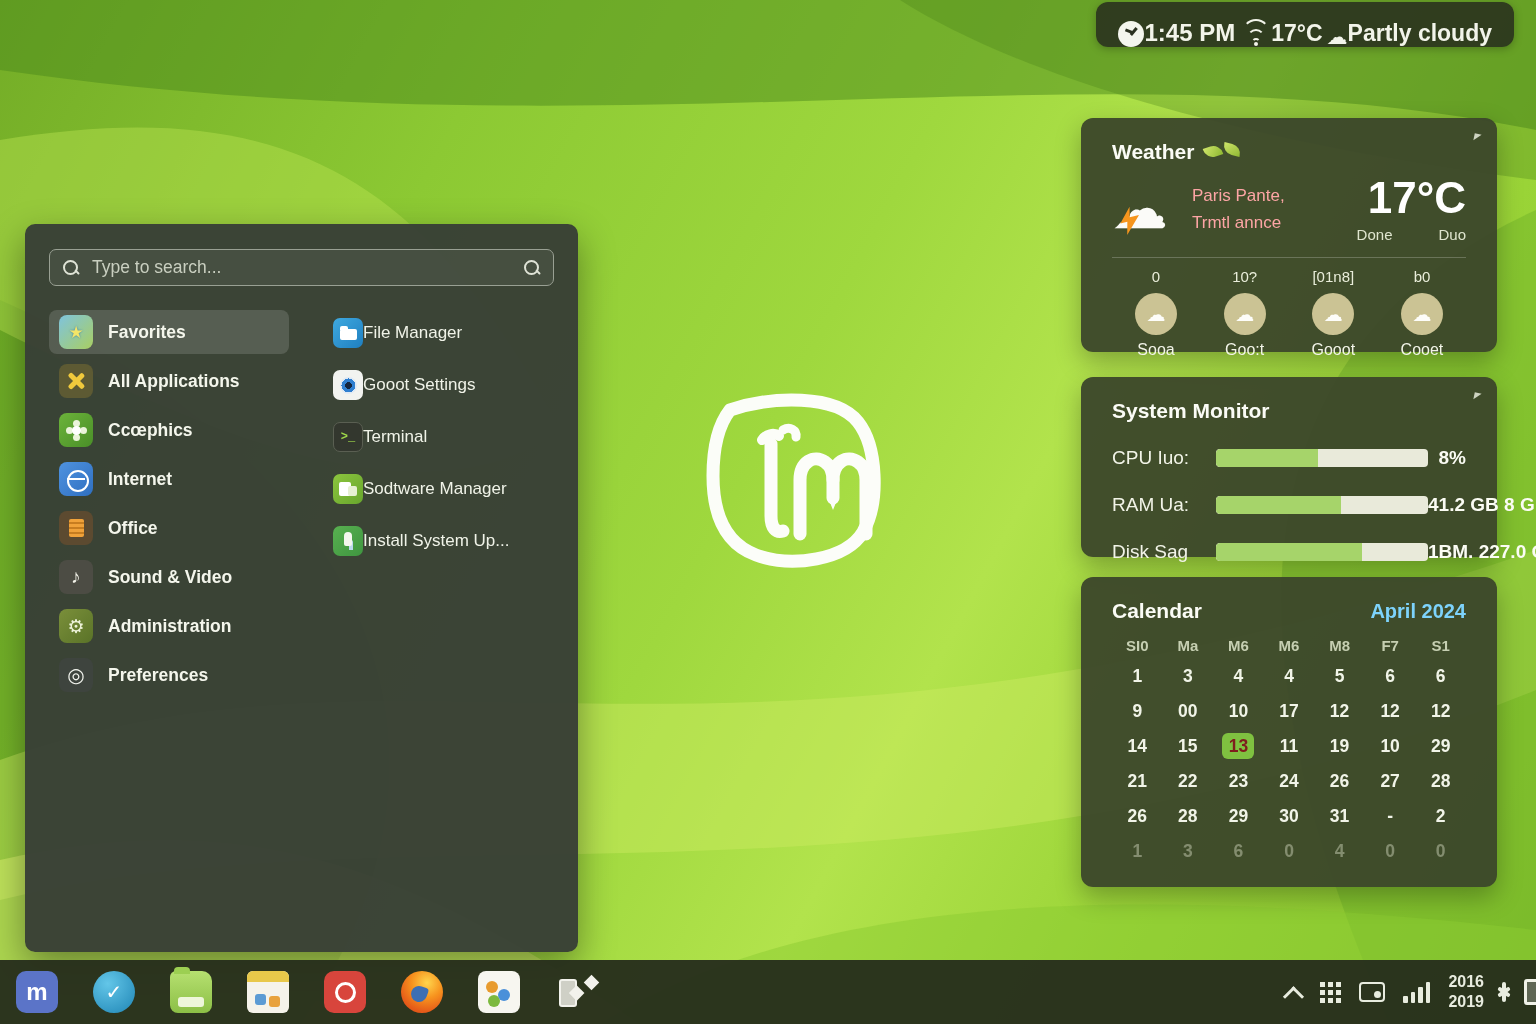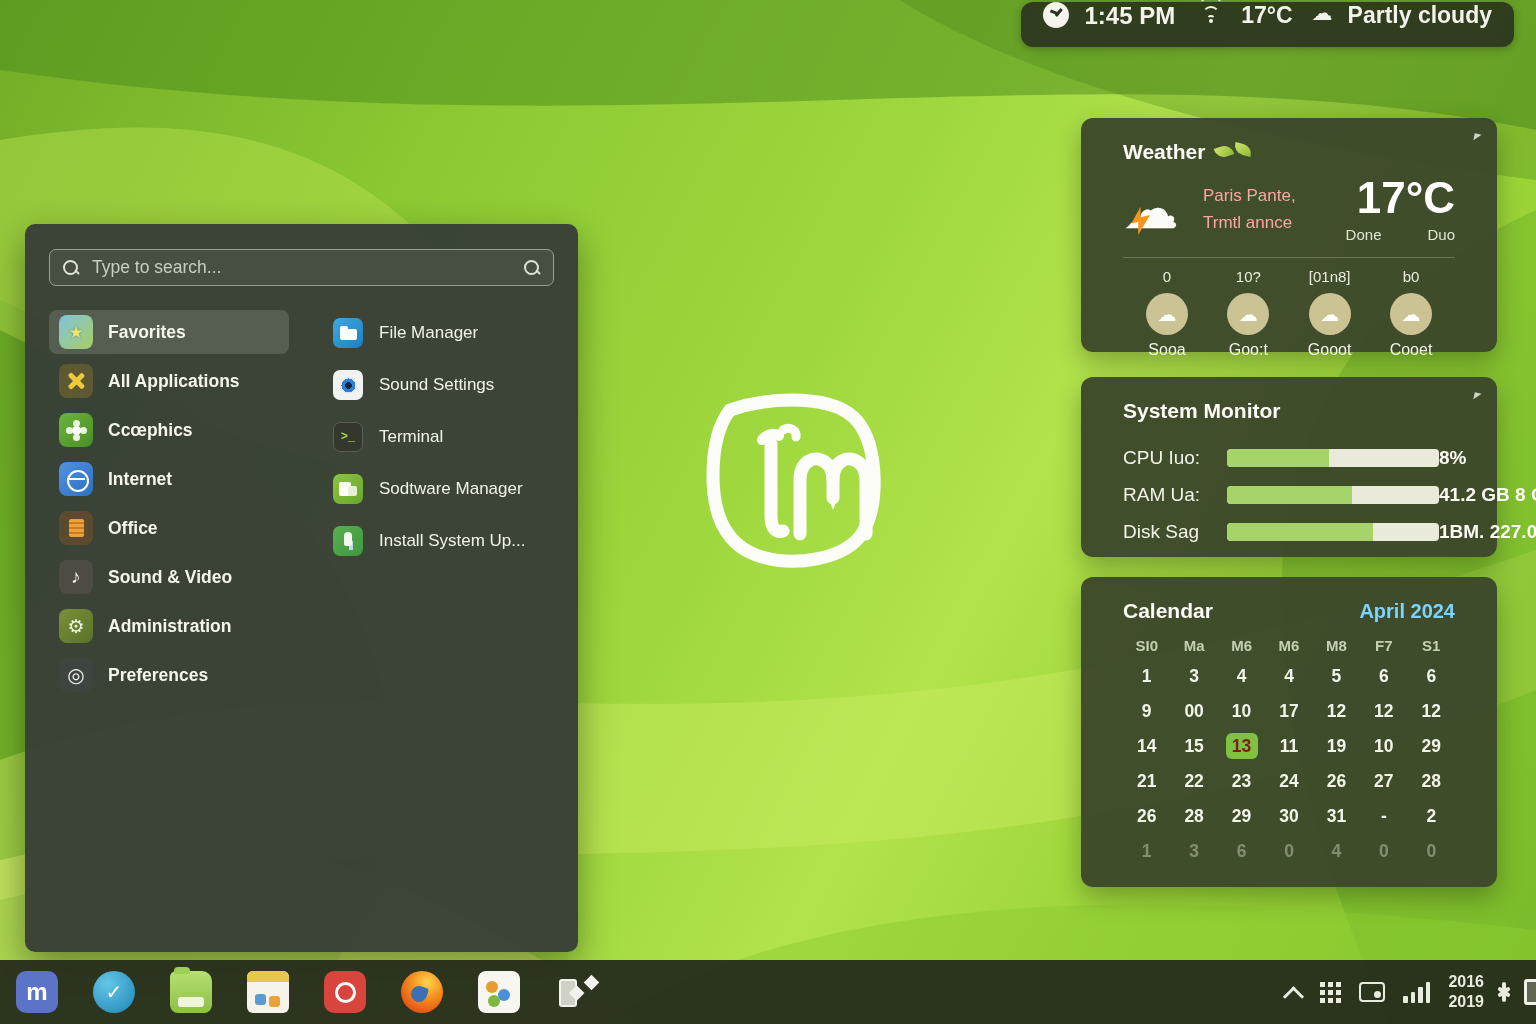--- a/index.html
+++ b/index.html
@@ -11,21 +11,21 @@
   }
   .wall-svg { position:absolute; inset:0; width:100%; height:100%; }
 
   
   .mint-logo { position:absolute; left:700px; top:392px; width:190px; height:176px; opacity:.97; }
 
   
   .statusbar {
     position:absolute; top:2px; right:22px; height:45px;
     background:rgba(40,47,30,.88); border-radius:12px;
-    display:flex; align-items:flex-start; gap:15px; padding:0 22px;
+    display:flex; align-items:flex-end; padding:0 22px;
     color:#f2f4ea; box-shadow:0 2px 8px rgba(0,0,0,.25);
   }
   .sb-time { font-size:24px; font-weight:700; }
   .sb-temp { font-size:23px; font-weight:600; }
   .sb-cond { font-size:23px; font-weight:600; }
   .clock-icon { position:relative; width:26px; height:26px; background:#f4f6ee; border-radius:50%; }
   .clock-icon::before, .clock-icon::after { content:""; position:absolute; left:12px; top:5px; width:2.5px; height:9px; background:#2a3120; transform-origin:50% 90%; }
   .clock-icon::before { transform:rotate(40deg); }
   .clock-icon::after  { transform:rotate(-70deg); height:7px; }
   .wifi-icon { position:relative; width:30px; height:22px; margin-left:6px; }
@@ -56,21 +56,21 @@
   .mag::after { content:""; position:absolute; left:12px; top:12px; width:6px; height:2.2px; background:#dfe3d6; transform:rotate(45deg); border-radius:2px; }
   .menu-cols { display:flex; margin-top:24px; }
   .col-left { width:240px; }
   .col-right { margin-left:44px; flex:1; }
   .menu-row {
     display:flex; align-items:center; gap:15px; height:44px; padding:0 10px;
     border-radius:8px; margin-bottom:5px; cursor:default;
   }
   .menu-row.selected { background:rgba(255,255,255,.14); }
   .menu-row .lbl { font-size:17.5px; font-weight:700; color:#f4f6ec; white-space:nowrap; }
-  .app-row { display:flex; align-items:center; gap:16px; height:46px; margin-bottom:6px; }
+  .app-row { display:flex; align-items:center; height:46px; margin-bottom:6px; }
   .app-row .lbl { font-size:17px; font-weight:400; color:#f0f3e8; white-space:nowrap; }
 
   
   .tile { position:relative; width:34px; height:34px; border-radius:8px; flex:none; display:flex; align-items:center; justify-content:center; font-size:17px; color:#fff; }
   .t-favorites { background:linear-gradient(135deg,#7fc3dd,#a9cf62); }
   .t-favorites::after { content:"★"; color:#f3e568; font-size:17px; text-shadow:0 0 2px #2a6fae; }
   .t-allapps { background:#5d5a33; }
   .t-allapps::before, .t-allapps::after { content:""; position:absolute; left:15px; top:7px; width:4.5px; height:20px; background:#f0c93c; border-radius:2px; }
   .t-allapps::before { transform:rotate(45deg); }
   .t-allapps::after { transform:rotate(-45deg); }
@@ -104,21 +104,21 @@
   .t-firefox::after { content:""; width:12px; height:12px; background:#3d6fb4; border-radius:50% 20% 50% 50%; transform:translate(-2px,1px) rotate(20deg); }
   .t-software { background:linear-gradient(135deg,#8cc53e,#68a62d); }
   .t-software::before { content:""; position:absolute; left:6px; top:8px; width:12px; height:14px; background:#fff; border-radius:2px; }
   .t-software::after { content:""; position:absolute; left:15px; top:12px; width:9px; height:10px; background:#e6f0d2; border-radius:2px; }
   .t-updates { background:linear-gradient(135deg,#58b050,#3f9640); }
   .t-updates::after { content:""; position:absolute; left:11px; top:6px; width:8px; height:14px; background:#f4f7ee; border-radius:4px 4px 2px 2px; box-shadow:3px 6px 0 -2px #bcd8ee; }
 
   
   .widget {
     position:absolute; left:1081px; width:416px;
-    background:rgba(59,70,42,.95); border-radius:12px; padding:22px 42px;
+    background:rgba(59,70,42,.95); border-radius:12px; padding:22px 31px;
     color:#eef1e4; box-shadow:0 10px 26px rgba(0,0,0,.28);
   }
   .widget h2 { font-size:21px; font-weight:700; color:#fbfcf6; }
   .corner-arrow { position:absolute; right:16px; top:16px; width:0; height:0;
     border-left:7px solid #e8ecdc; border-bottom:7px solid transparent; transform:rotate(12deg); opacity:.85; }
 
   
   #weather { top:118px; height:234px; }
   .w-head { display:flex; align-items:center; gap:10px; }
   .leaf-icon { position:relative; width:40px; height:20px; }
@@ -138,21 +138,21 @@
   .forecast { display:flex; justify-content:space-between; padding:0 8px; }
   .fc-col { display:flex; flex-direction:column; align-items:center; width:72px; }
   .fc-top { font-size:15px; color:#e9edda; height:18px; }
   .fc-circle { width:42px; height:42px; border-radius:50%; background:#cbc394; margin:7px 0 6px;
     display:flex; align-items:center; justify-content:center; font-size:19px; color:#fdfdf9; }
   .fc-bottom { font-size:16px; color:#f2f4e8; }
 
   
   #sysmon { top:377px; height:180px; }
   .sm-rows { margin-top:16px; }
-  .sm-row { display:flex; align-items:center; height:37px; }
+  .sm-row { display:flex; align-items:center; height:37px;margin-top:10px; }
   .sm-label { width:104px; font-size:19px; color:#f2f4e8; flex:none; }
   .sm-track { width:212px; height:18px; background:#e9eada; border-radius:4px; overflow:hidden; flex:none; }
   .sm-fill { height:100%; background:#a6d46a; border-radius:4px 0 0 4px; }
   .sm-value { flex:1; text-align:right; font-size:19px; font-weight:600; color:#fbfcf4; white-space:nowrap; }
 
   
   #calendar { top:577px; height:310px; }
   .cal-head { display:flex; align-items:baseline; justify-content:space-between; }
   .cal-month { font-size:20px; font-weight:700; color:#7dd3fc; }
   .cal-grid { display:grid; grid-template-columns:repeat(7,1fr); margin-top:14px; row-gap:9px; }
@@ -286,21 +286,21 @@
           <span class="lbl">Preferences</span>
         </div>
       </div>
     <div class="col-right" id="app-list">
         <div class="app-row">
           <span class="atile t-filemgr"></span>
           <span class="lbl">File Manager</span>
         </div>
         <div class="app-row">
           <span class="atile t-syssettings"></span>
-          <span class="lbl">Sound Settings</span>
+          <span class="lbl">Gooot Settings</span>
         </div>
         <div class="app-row">
           <span class="atile t-terminal"></span>
           <span class="lbl">Terminal</span>
         </div>
         <div class="app-row">
           <span class="atile t-software"></span>
           <span class="lbl">Sodtware Manager</span>
         </div>
         <div class="app-row">

